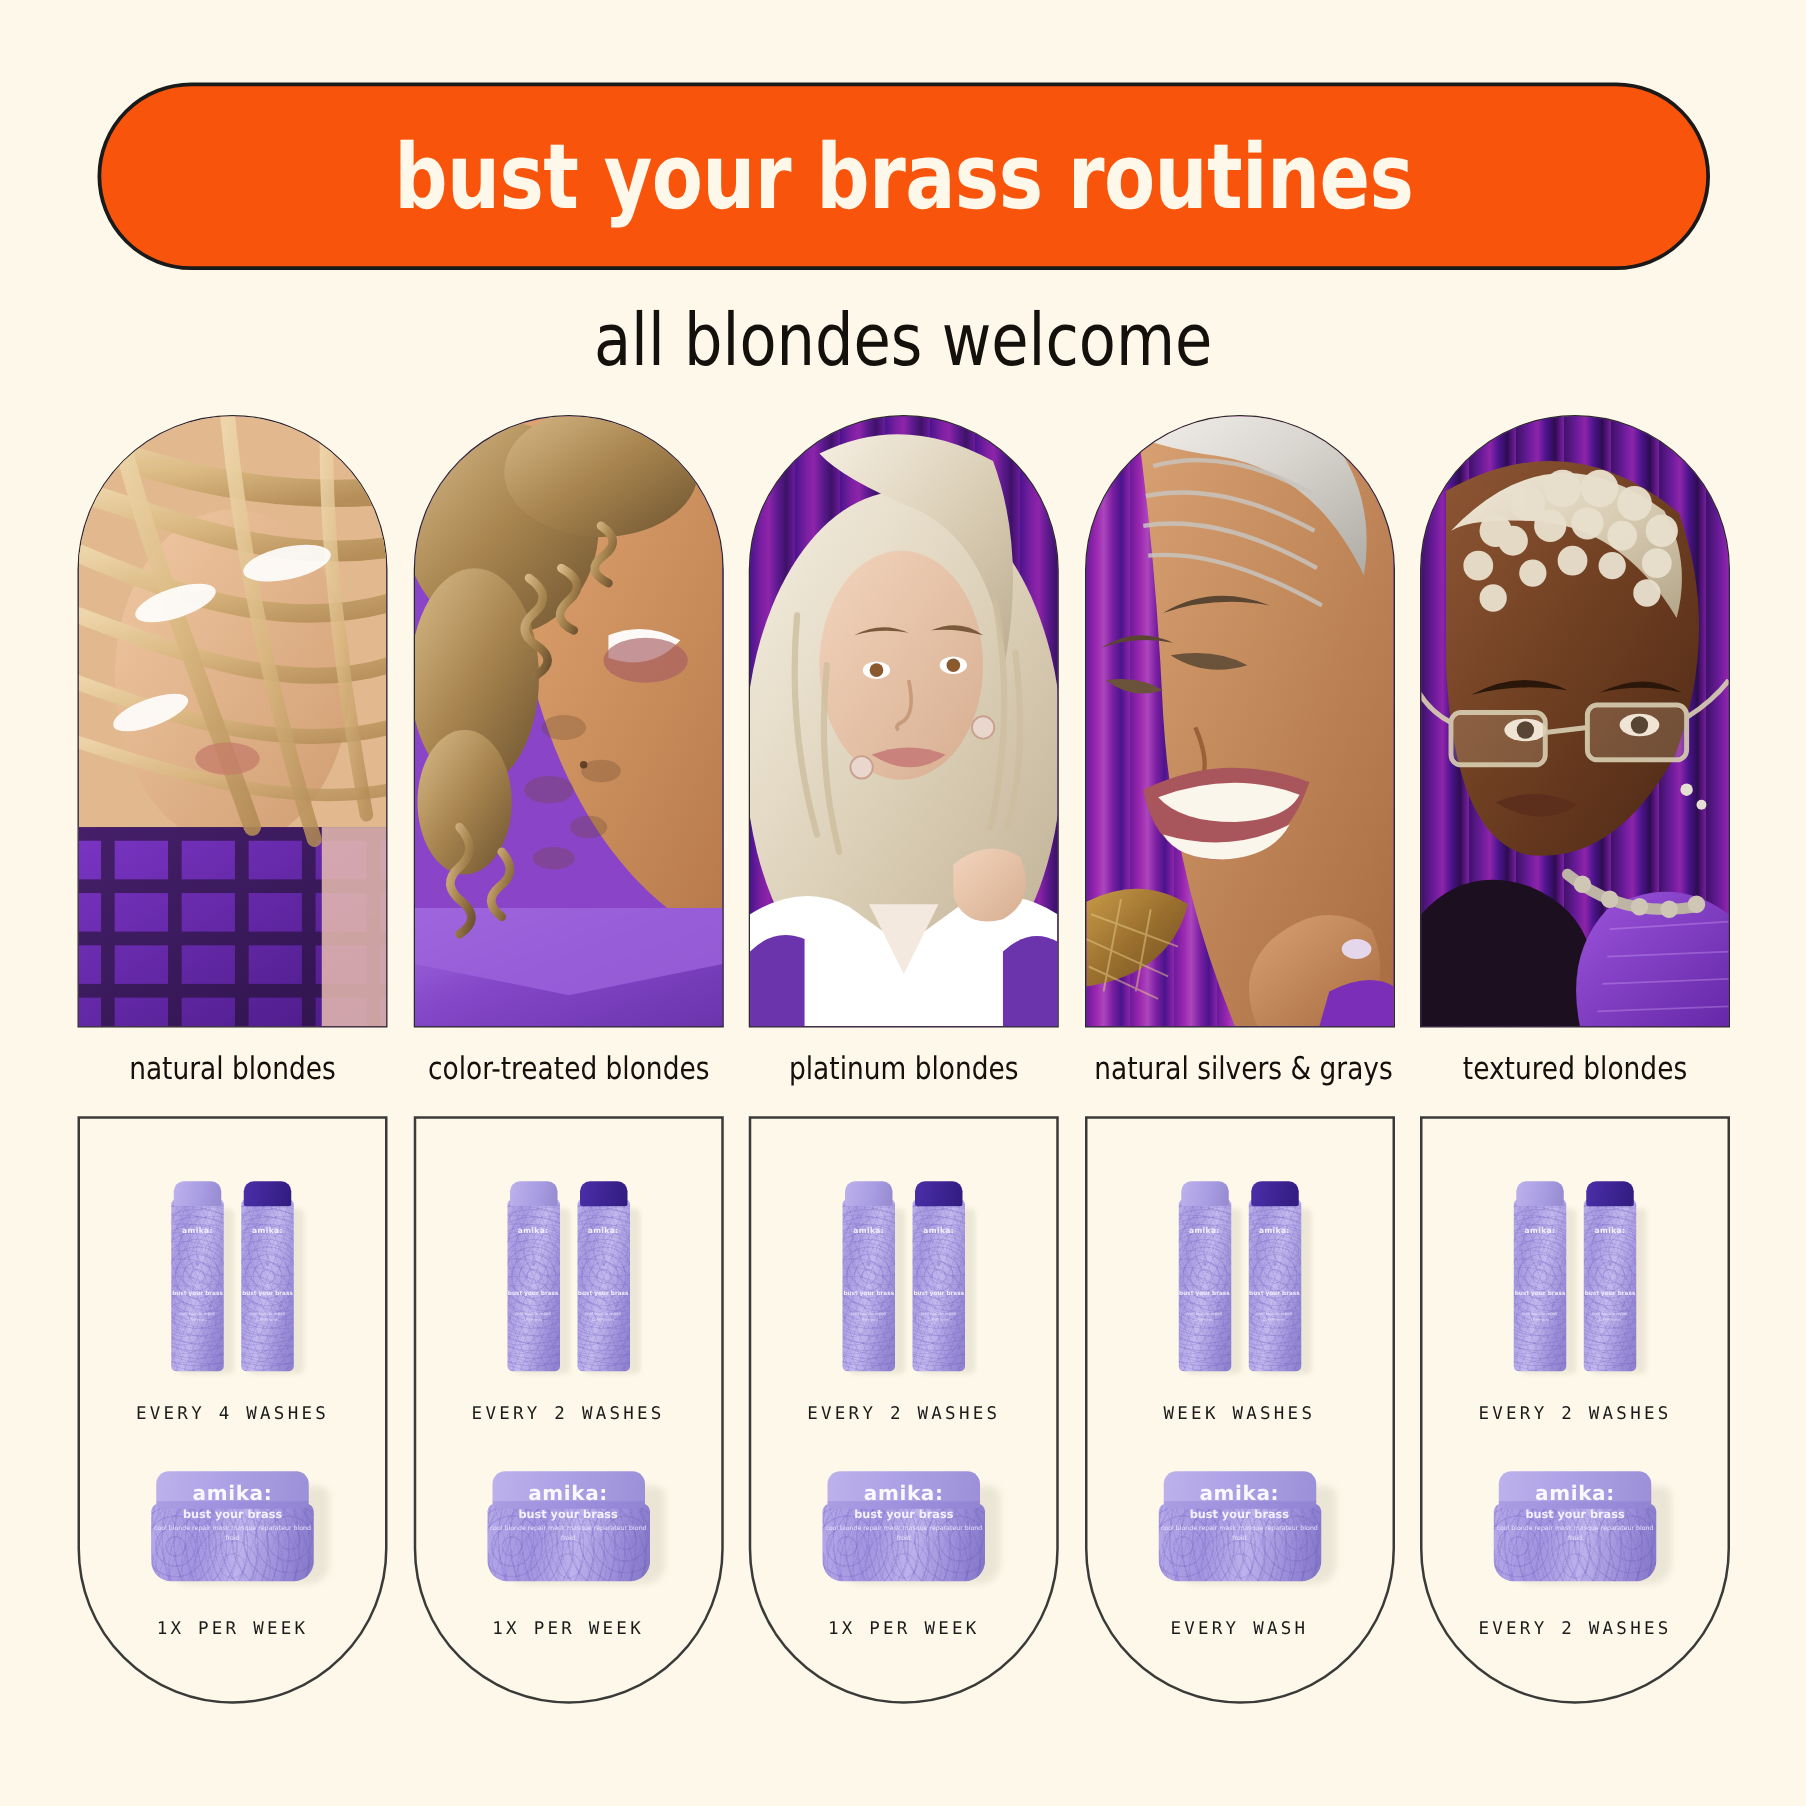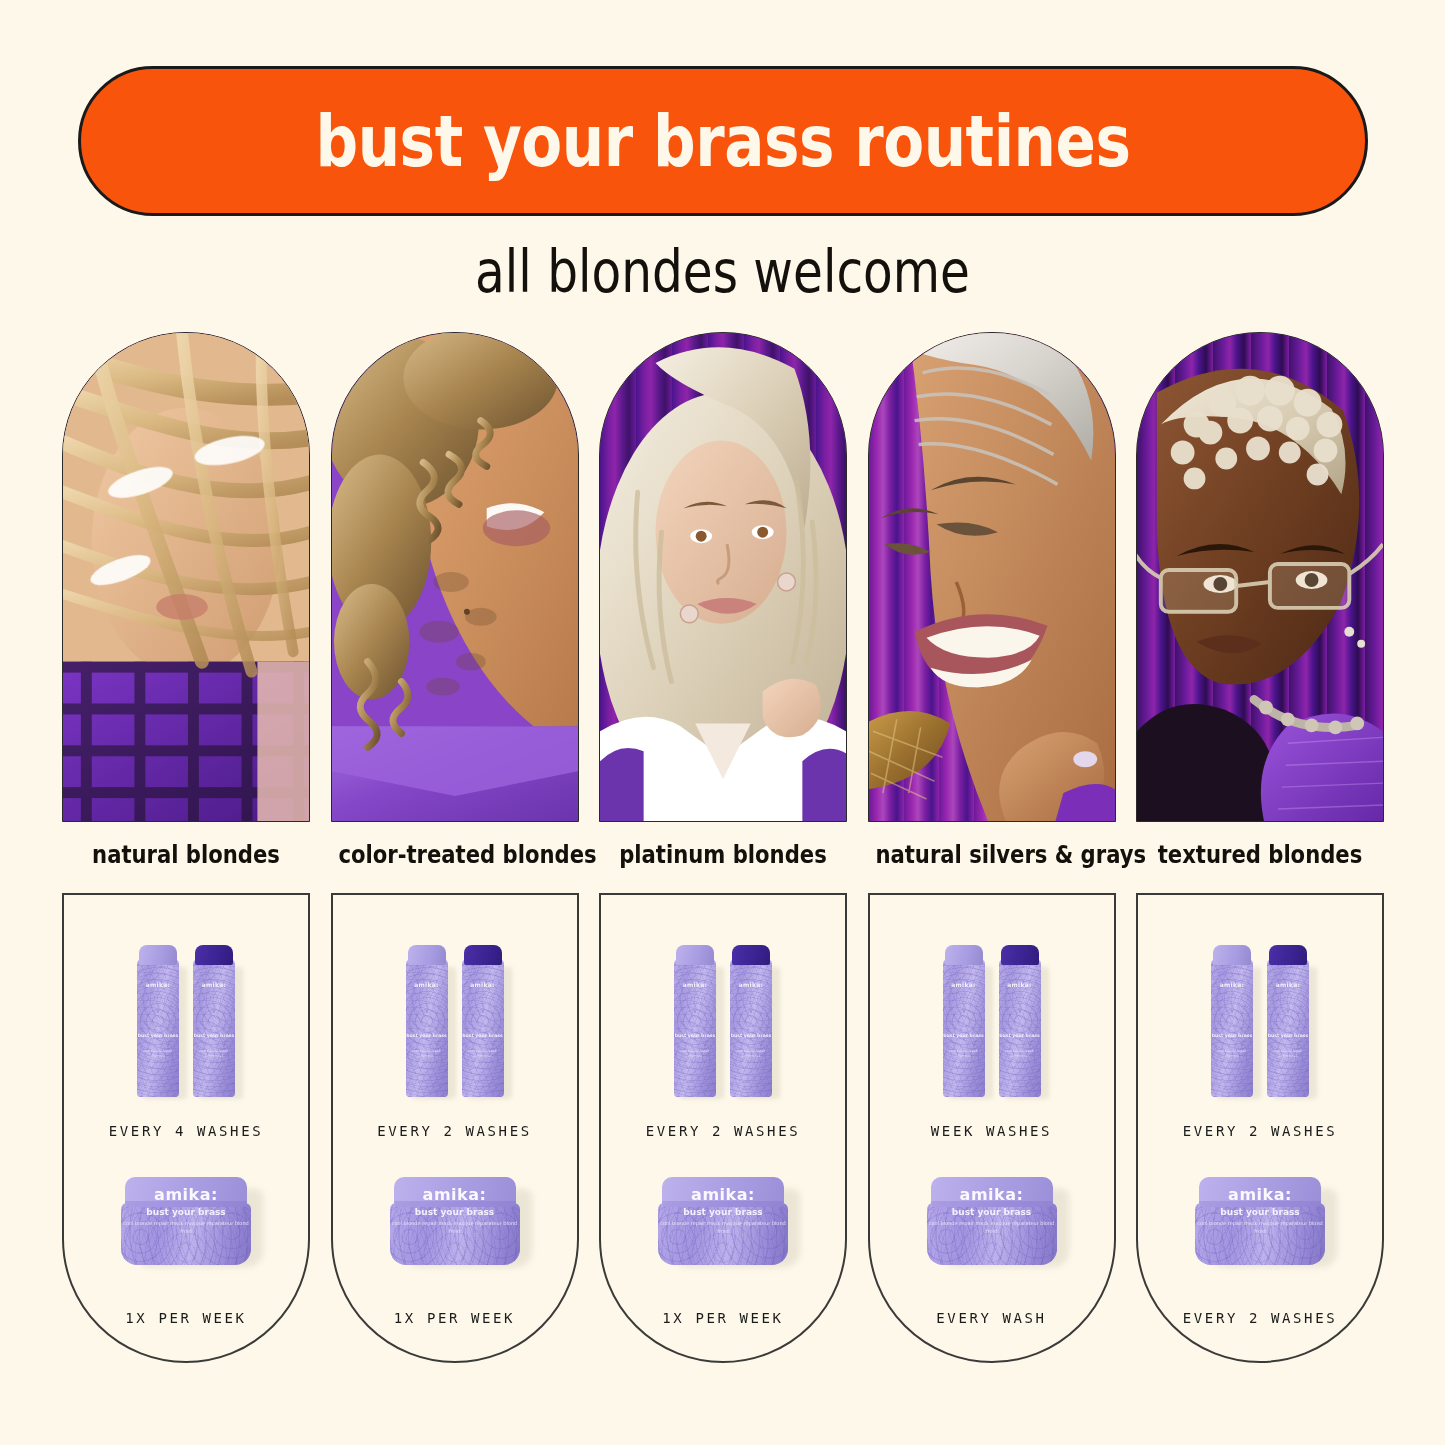--- a/index.html
+++ b/index.html
@@ -80,21 +80,21 @@
   }
   .warmbg {
     position:absolute; inset:0;
     background:linear-gradient(160deg,#E9C9A4 0%,#D9A97E 45%,#C48F63 100%);
   }
 
   
   .label-row {
     position:absolute; left:62px; top:840px;
     width:1322px; height:38px;
-    display:flex; justify-content:space-between;font-weight:bold;
+    display:flex; justify-content:space-between;
   }
   .cat-label {
     width:248px; text-align:center;
     color:#14100C;
     font-size:25px;
     font-family:"DejaVu Sans Condensed","Liberation Sans", sans-serif;
     transform:scaleX(0.94);
     white-space:nowrap;
   }
 
@@ -170,21 +170,21 @@
   
   .freq {
     position:absolute; left:0; width:100%;
     text-align:center;
     color:#1B1B1B;
     font-size:14px;
     letter-spacing:2.6px;
     font-family:"DejaVu Sans Mono","Liberation Mono", monospace;
   }
   .freq.top { top:228px; }
-  .freq.bottom { top:415px; }
+  .freq.bottom { top:400px; }
 
   
   .jar-wrap {
     position:absolute; left:0; top:268px; width:100%; height:120px;
     display:flex; align-items:center; justify-content:center;
   }
   .jar { position:relative; width:130px; height:92px; }
   .jar .lid {
     position:absolute; left:4px; top:0; width:122px; height:30px;
     background:linear-gradient(100deg,#BDB2EC 0%,#AFA3E6 40%,#9B8FD8 100%);

